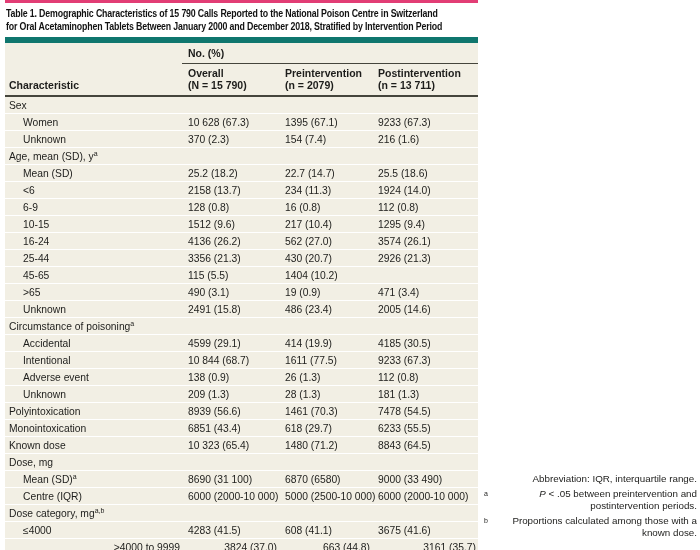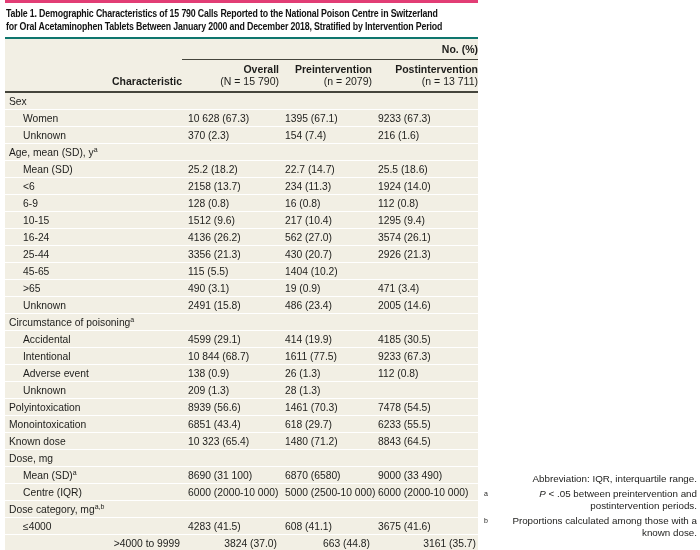--- a/index.html
+++ b/index.html
@@ -7,28 +7,28 @@
     font-family:"Liberation Sans", sans-serif; color:#1d1d1b; }
   .page { position:relative; width:700px; height:526px; background:#fff; }
 
   .table-area { position:absolute; left:5px; top:0; width:473px; }
   .accent { height:3px; background:#e23d75; }
 
   .title { padding:4px 1px 4px 1px; }
   .title-line { font-weight:bold; font-size:11px; line-height:13px; white-space:nowrap;
     letter-spacing:-0.2px; color:#121212; transform:scaleX(.8); transform-origin:0 50%; }
 
-  .thead { background:#f2efe4; border-top:2px solid #0f766e; border-bottom:2px solid #45453c;text-align:right; }
+  .thead { background:#f2efe4; border-top:6px solid #0f766e; border-bottom:2px solid #45453c; }
   .group-row { margin-left:177px; border-bottom:1px solid #45453c; }
   .group-label { display:block; font-weight:bold; font-size:10.5px; line-height:11px;
     padding:5px 0 4px 6px; }
   .col-row { display:grid; grid-template-columns:177px 97px 93px 1fr; align-items:end;
     padding:4px 0 4px 0; }
   .col-cell { font-weight:bold; font-size:10.5px; line-height:11.5px; white-space:nowrap; }
-  .col-cell .l2 { font-weight:normal; }
+  .col-cell .l2 { font-weight:bold; }
   .col-char { padding-left:4px; }
   .col-val { padding-left:6px; }
 
   .tbody { background:#f2efe4; border-bottom:2px solid #45453c; }
   .row { display:grid; grid-template-columns:177px 97px 93px 1fr; border-bottom:1px solid #ffffff; }
   .row:last-child { border-bottom:none;text-align:right; }
   .cell { font-size:10.3px; line-height:11px; padding:2.5px 2px 2.5px 6px; white-space:nowrap; }
   .cell.label { padding-left:4px; }
   .cell.label.indent { padding-left:18px; }
   sup { font-size:7px; line-height:0; vertical-align:super; }
@@ -173,20 +173,21 @@
         <div class="row">
           <div class="cell label indent">Adverse event</div>
           <div class="cell val">138 (0.9)</div>
           <div class="cell val">26 (1.3)</div>
           <div class="cell val">112 (0.8)</div>
         </div>
         <div class="row">
           <div class="cell label indent">Unknown</div>
           <div class="cell val">209 (1.3)</div>
           <div class="cell val">28 (1.3)</div>
+          <div class="cell val">181 (1.3)</div>
         </div>
         <div class="row">
           <div class="cell label">Polyintoxication</div>
           <div class="cell val">8939 (56.6)</div>
           <div class="cell val">1461 (70.3)</div>
           <div class="cell val">7478 (54.5)</div>
         </div>
         <div class="row">
           <div class="cell label">Monointoxication</div>
           <div class="cell val">6851 (43.4)</div>

